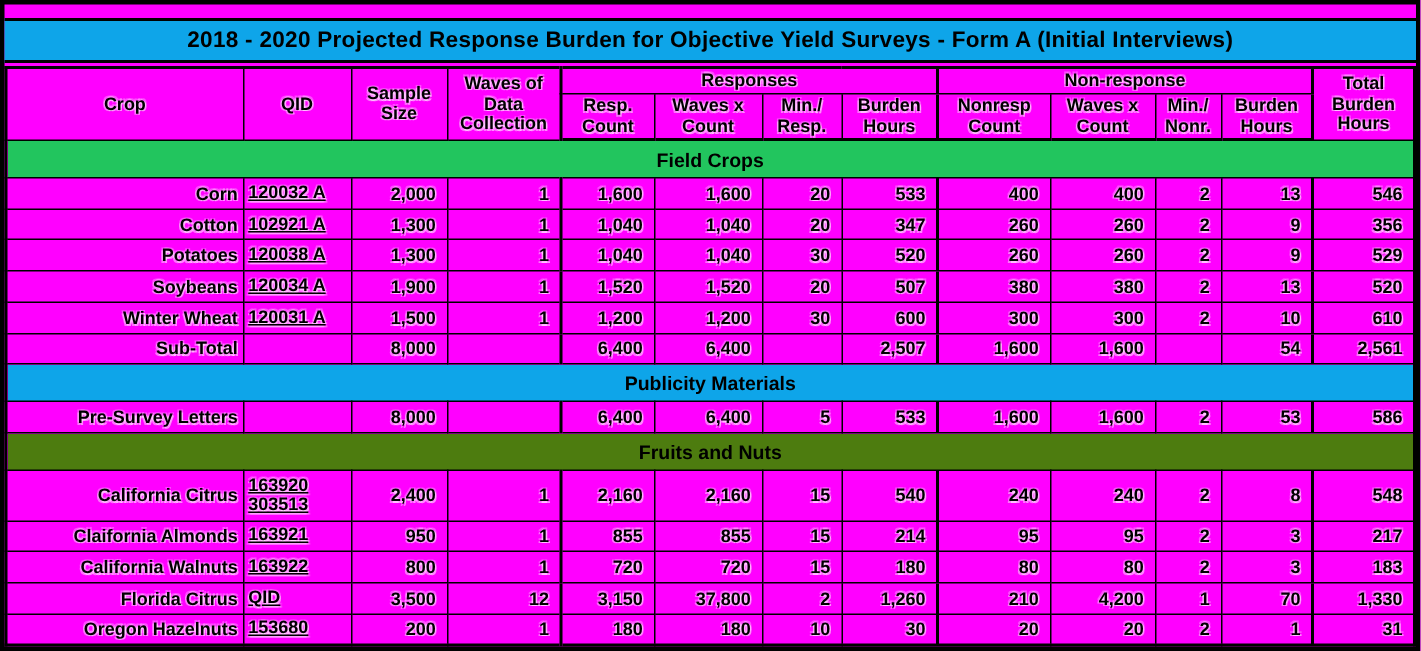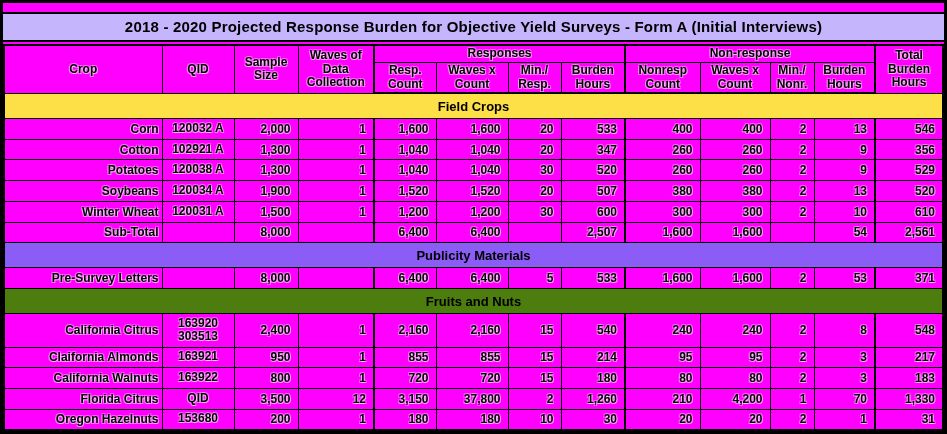--- a/index.html
+++ b/index.html
@@ -6,21 +6,21 @@
   .frame{
     width:947px;height:434px;box-sizing:border-box;
     background:#ff00ff;border:3px solid #000;
     font-family:"Liberation Sans",sans-serif;color:#000;
     display:flex;flex-direction:column;
   }
   .topstrip{height:9px;flex:0 0 auto;}
   .titlebar{
     box-sizing:border-box;flex:0 0 auto;
     border-top:2px solid #000;border-bottom:2px solid #000;
-    background:#c4b5fd;text-align:center;font-weight:bold;font-size:15px;
+    background:#0ea5e9;text-align:center;font-weight:bold;font-size:15px;
     padding:4px 2px 5px 2px;letter-spacing:.2px;
   }
   .tspacer{height:2px;flex:0 0 auto;}
   table{
     width:100%;flex:1 1 auto;
     border-collapse:collapse;table-layout:fixed;
     border:2px solid #000;
   }
   th,td{
     border:1px solid #000;
@@ -33,21 +33,21 @@
   th{text-align:center;line-height:1.15;}
   thead tr:last-child th{border-bottom-width:2px;}
   tr.data{height:19px;}
   tr.band{height:23px;}
   tr.band td{
     text-align:center;text-shadow:none;font-size:13px;
     border-left:none;border-right:none;
   }
   .num{text-align:right;padding-right:7px;}
   .c-crop{text-align:right;padding-left:2px;white-space:nowrap;}
-  .c-qid{text-align:center;white-space:pre-line;line-height:1.15;}
+  .c-qid{white-space:pre-line;line-height:1.15;text-decoration:underline;}
   .sep{border-right-width:2px;}
   tr.subtotal .c-crop{text-align:right;}
 </style>
 </head>
 <body>
 
 <div class="frame">
   <div class="topstrip"></div>
   <div class="titlebar">2018 - 2020 Projected Response Burden for Objective Yield Surveys - Form A (Initial Interviews)</div>
   <div class="tspacer"></div>
@@ -83,21 +83,21 @@
         <th>Min./ Resp.</th>
         <th class="sep">Burden Hours</th>
         <th>Nonresp Count</th>
         <th>Waves x Count</th>
         <th>Min./ Nonr.</th>
         <th class="sep">Burden Hours</th>
       </tr>
     </thead>
     <tbody id="table-body">
         <tr class="band">
-          <td colspan="13" style="background: #fde047;">Field Crops</td>
+          <td colspan="13" style="background: #22c55e;">Field Crops</td>
         </tr>
         <tr class="data">
           <td class="c-crop">Corn</td>
           <td class="c-qid">120032 A</td>
           <td class="num">2,000</td>
           <td class="num sep">1</td>
           <td class="num">1,600</td>
           <td class="num">1,600</td>
           <td class="num">20</td>
           <td class="num sep">533</td>
@@ -176,36 +176,36 @@
           <td class="num">6,400</td>
           <td class="num"></td>
           <td class="num sep">2,507</td>
           <td class="num">1,600</td>
           <td class="num">1,600</td>
           <td class="num"></td>
           <td class="num sep">54</td>
           <td class="num">2,561</td>
         </tr>
         <tr class="band">
-          <td colspan="13" style="background: #8b5cf6;">Publicity Materials</td>
+          <td colspan="13" style="background: #0ea5e9;">Publicity Materials</td>
         </tr>
         <tr class="data">
           <td class="c-crop">Pre-Survey Letters</td>
           <td class="c-qid"></td>
           <td class="num">8,000</td>
           <td class="num sep"></td>
           <td class="num">6,400</td>
           <td class="num">6,400</td>
           <td class="num">5</td>
           <td class="num sep">533</td>
           <td class="num">1,600</td>
           <td class="num">1,600</td>
           <td class="num">2</td>
           <td class="num sep">53</td>
-          <td class="num">371</td>
+          <td class="num">586</td>
         </tr>
         <tr class="band">
           <td colspan="13" style="background: #4d7c0f;">Fruits and Nuts</td>
         </tr>
         <tr class="data">
           <td class="c-crop">California Citrus</td>
           <td class="c-qid">163920
 303513</td>
           <td class="num">2,400</td>
           <td class="num sep">1</td>

